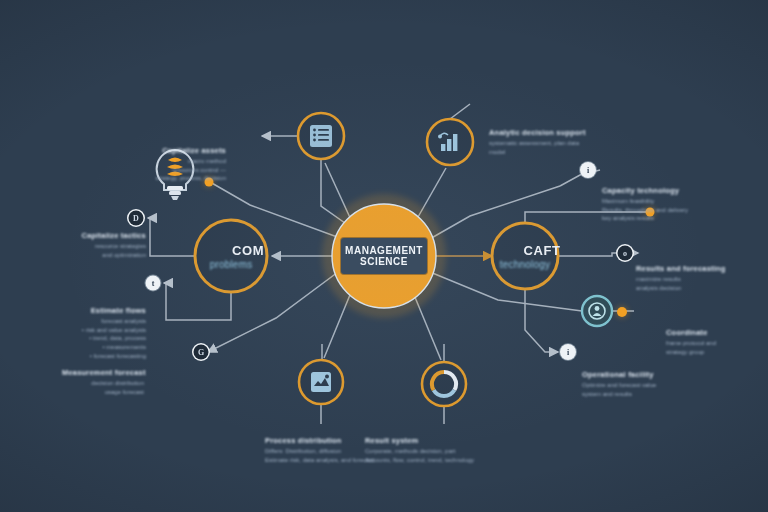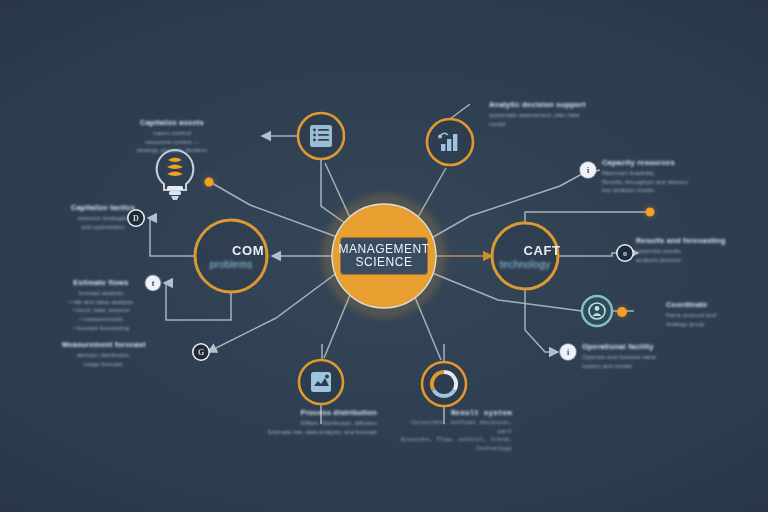--- a/index.html
+++ b/index.html
@@ -14,51 +14,51 @@
   
   .vignette{
     position:absolute;inset:0;pointer-events:none;
     background:
       radial-gradient(ellipse 60% 55% at 50% 50%, rgba(120,150,180,0.10), rgba(0,0,0,0) 70%),
       radial-gradient(ellipse 120% 100% at 50% 50%, rgba(0,0,0,0) 45%, rgba(17,24,33,0.55) 100%);
   }
   .svg-layer{position:absolute;left:0;top:0;}
 
   
-  .note{position:absolute;color:#c8d4e0;line-height:1.45;}
+  .note{position:absolute;color:#c8d4e0;line-height:1.45;margin-top:28px;}
   .note .ttl{
     font-size:7.5px;font-weight:bold;letter-spacing:.2px;
     color:#dbe4ee;filter:blur(0.85px);white-space:nowrap;
   }
   .note .bdy{
     font-size:6px;color:#9fb0c4;filter:blur(0.9px);
     white-space:pre-line;
   }
-  .note.r{text-align:center;}
-  .note.c{text-align:right;}
+  .note.r{text-align:right;}
+  .note.c{text-align:left;}
 
   
   .nodetxt{
     position:absolute;text-align:center;pointer-events:none;
     transform:translate(-50%,-50%);
   }
   .nodetxt .big{
     display:block;font-size:13px;font-weight:bold;color:#e9eef4;
     letter-spacing:.6px;filter:blur(0.6px);margin-left:34px;
   }
   .nodetxt .sub{
     display:block;font-size:10px;color:#8fc2dd;
     letter-spacing:.2px;filter:blur(0.85px);margin-top:1px;
   }
   .hubtxt{
     position:absolute;transform:translate(-50%,-50%);text-align:center;
     pointer-events:none;
   }
   .hubtxt .l1,.hubtxt .l2{
-    display:block;font-size:12px;font-weight:normal;color:#eef3f8;
+    display:block;font-size:10px;font-weight:bold;color:#eef3f8;
     letter-spacing:.5px;filter:blur(0.55px);line-height:1.12;
   }
   .hubplate{
     position:absolute;transform:translate(-50%,-50%);
     background:#3a4c60;border-radius:3px;
     box-shadow:0 0 0 1px rgba(20,30,42,.35);
   }
 
   
   .badge{
@@ -236,21 +236,21 @@
 • forecast forecasting</div>
 </div>
 
 <div class="note r" style="left:62px;top:340px;width:82px;">
   <div class="ttl">Measurement forecast</div>
   <div class="bdy">decision distribution
 usage forecast</div>
 </div>
 
 <div class="note" style="left:602px;top:158px;width:110px;">
-  <div class="ttl">Capacity resources</div>
+  <div class="ttl">Capacity technology</div>
   <div class="bdy">Maximum feasibility
 Results, throughput and delivery
 key analysis results</div>
 </div>
 
 <div class="note" style="left:636px;top:236px;width:100px;">
   <div class="ttl">Results and forecasting</div>
   <div class="bdy">maximize results
 analysis decision</div>
 </div>
@@ -266,17 +266,17 @@
   <div class="bdy">Optimize and forecast value
 system and results</div>
 </div>
 
 <div class="note c" style="left:265px;top:408px;width:112px;">
   <div class="ttl">Process distribution</div>
   <div class="bdy">Differs: Distribution, diffusion
 Estimate risk, data analysis, and forecast</div>
 </div>
 
-<div class="note c" style="left:400px;top:408px;width:112px;font-family:Liberation Mono, monospace;">
+<div class="note c" style="left:365px;top:408px;width:112px;">
   <div class="ttl">Result system</div>
   <div class="bdy">Corporate, methods decision, part
 Accounts, flow, control, trend, technology</div>
 </div>
 
 </body></html>

